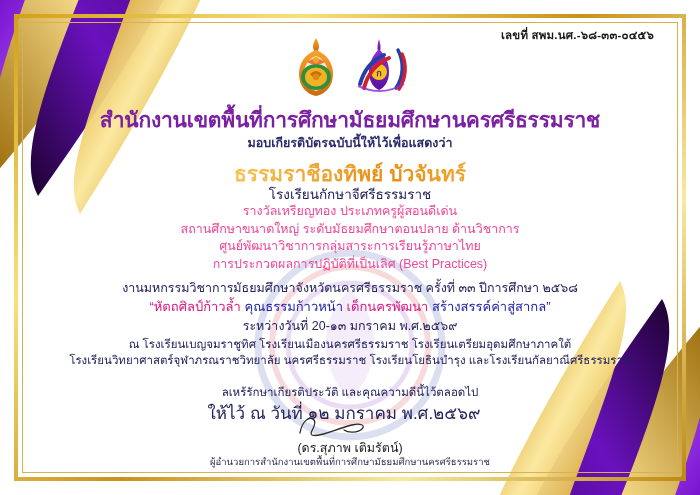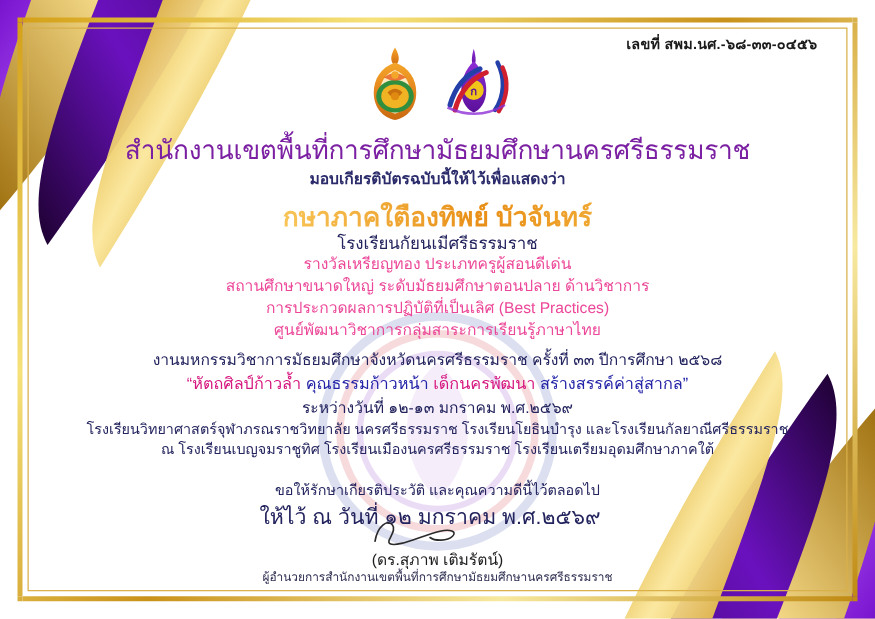--- a/index.html
+++ b/index.html
@@ -48,21 +48,21 @@
   .cert-no{
     position:absolute;right:46px;top:26px;
     font-size:11.5px;color:#1a1a1a;font-weight:bold;letter-spacing:.2px;
   }
   .logos{
     position:absolute;left:0;right:0;top:36px;
     display:flex;justify-content:center;align-items:flex-end;gap:6px;
   }
   .org-title{
     position:absolute;left:0;right:0;top:103px;
-    font-size:21px;font-weight:normal;color:#7b20a2;
+    font-size:21px;font-weight:bold;color:#7b20a2;
     letter-spacing:-.2px;
   }
   .subtitle{
     position:absolute;left:0;right:0;top:133px;
     font-size:12.5px;color:#2b2b6b;font-weight:bold;
   }
   .recipient{
     position:absolute;left:0;right:0;top:157px;
     font-size:21px;font-weight:bold;
     background:linear-gradient(90deg,#f2a22a 0%,#fbcf63 28%,#e88f17 55%,#f6bb46 78%,#e08a14 100%);
@@ -211,44 +211,44 @@
         <path d="M12 48 C16 34 24 24 36 19" fill="none" stroke="#2440a8" stroke-width="4" stroke-linecap="round"></path>
         <path d="M16 52 C20 37 29 27 41 22" fill="none" stroke="#d01f2e" stroke-width="4" stroke-linecap="round"></path>
         <path d="M50 14 C56 26 56 40 48 52" fill="none" stroke="#2440a8" stroke-width="3.5" stroke-linecap="round"></path>
         <path d="M54 18 C59 29 58 42 51 53" fill="none" stroke="#d01f2e" stroke-width="3.5" stroke-linecap="round"></path>
         <path d="M10 50 q24 11 46 -2" fill="none" stroke="#8d2fd6" stroke-width="2" opacity=".8"></path>
       </svg>
     </div>
 
     <div class="org-title">สำนักงานเขตพื้นที่การศึกษามัธยมศึกษานครศรีธรรมราช</div>
     <div class="subtitle">มอบเกียรติบัตรฉบับนี้ให้ไว้เพื่อแสดงว่า</div>
-    <div class="recipient">กษาภาคใตืองทิพย์ บัวจันทร์</div>
-    <div class="school">โรงเรียนกัยนเมีศรีธรรมราช</div>
+    <div class="recipient">ธรรมราชืองทิพย์ บัวจันทร์</div>
+    <div class="school">โรงเรียนกักษาจีศรีธรรมราช</div>
 
     <div class="award-lines">
       <div>รางวัลเหรียญทอง  ประเภทครูผู้สอนดีเด่น</div>
       <div>สถานศึกษาขนาดใหญ่  ระดับมัธยมศึกษาตอนปลาย  ด้านวิชาการ</div>
+      <div>ศูนย์พัฒนาวิชาการกลุ่มสาระการเรียนรู้ภาษาไทย</div>
       <div>การประกวดผลการปฏิบัติที่เป็นเลิศ (Best Practices)</div>
-      <div>ศูนย์พัฒนาวิชาการกลุ่มสาระการเรียนรู้ภาษาไทย</div>
     </div>
 
     <div class="event-line">งานมหกรรมวิชาการมัธยมศึกษาจังหวัดนครศรีธรรมราช ครั้งที่ ๓๓ ปีการศึกษา ๒๕๖๘</div>
 
     <div class="slogan">
       <span class="mg">“หัตถศิลป์ก้าวล้ำ </span><span class="bl">คุณธรรมก้าวหน้า </span><span class="mg">เด็กนครพัฒนา </span><span class="bl">สร้างสรรค์ค่าสู่สากล”</span>
     </div>
 
-    <div class="daterange">ระหว่างวันที่ ๑๒-๑๓ มกราคม พ.ศ.๒๕๖๙</div>
+    <div class="daterange">ระหว่างวันที่ 20-๑๓ มกราคม พ.ศ.๒๕๖๙</div>
 
     <div class="venue">
+      <div>ณ โรงเรียนเบญจมราชูทิศ โรงเรียนเมืองนครศรีธรรมราช โรงเรียนเตรียมอุดมศึกษาภาคใต้</div>
       <div>โรงเรียนวิทยาศาสตร์จุฬาภรณราชวิทยาลัย นครศรีธรรมราช โรงเรียนโยธินบำรุง และโรงเรียนกัลยาณีศรีธรรมราช</div>
-      <div>ณ โรงเรียนเบญจมราชูทิศ โรงเรียนเมืองนครศรีธรรมราช โรงเรียนเตรียมอุดมศึกษาภาคใต้</div>
-    </div>
-
-    <div class="wish">ขอให้รักษาเกียรติประวัติ และคุณความดีนี้ไว้ตลอดไป</div>
+    </div>
+
+    <div class="wish">ลเหร้รักษาเกียรติประวัติ และคุณความดีนี้ไว้ตลอดไป</div>
     <div class="issued">ให้ไว้ ณ วันที่ ๑๒ มกราคม พ.ศ.๒๕๖๙</div>
 
     <svg class="sig-mark" viewBox="0 0 700 26" preserveAspectRatio="xMidYMid meet">
       <path d="M300 20 C302 8 310 2 314 7 C318 12 308 20 312 22 C318 25 336 16 352 12 C360 10 366 12 362 16 C358 20 348 20 344 17" fill="none" stroke="#2b2b2b" stroke-width="1.3" stroke-linecap="round"></path>
     </svg>
 
     <div class="signer">(ดร.สุภาพ เติมรัตน์)</div>
     <div class="signer-title">ผู้อำนวยการสำนักงานเขตพื้นที่การศึกษามัธยมศึกษานครศรีธรรมราช</div>
 
   </div>

